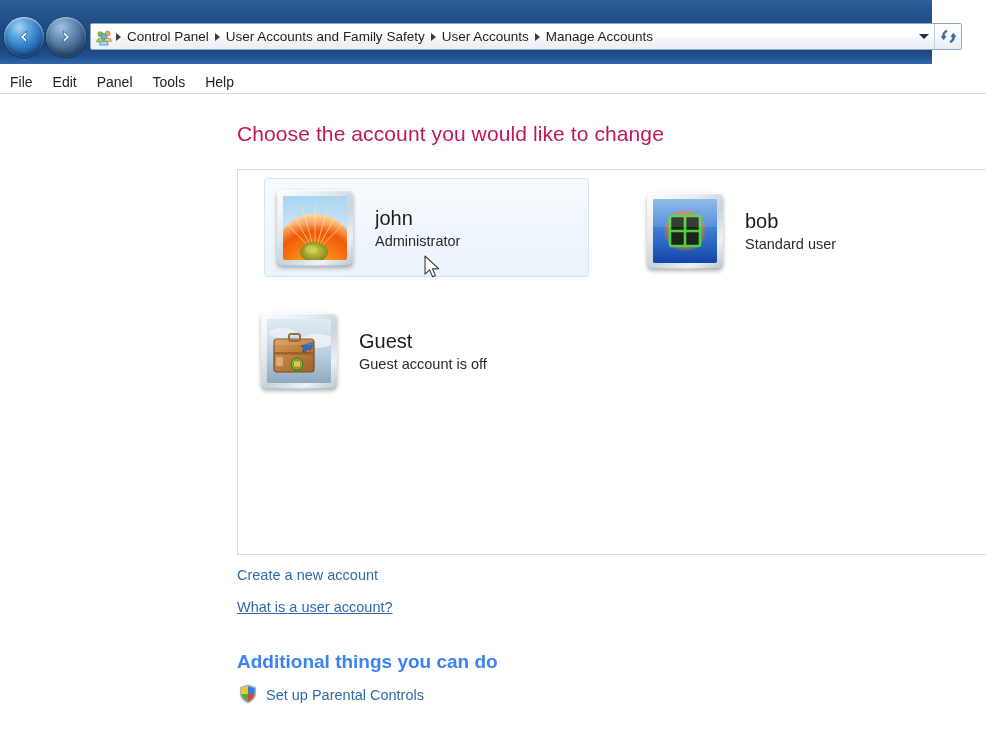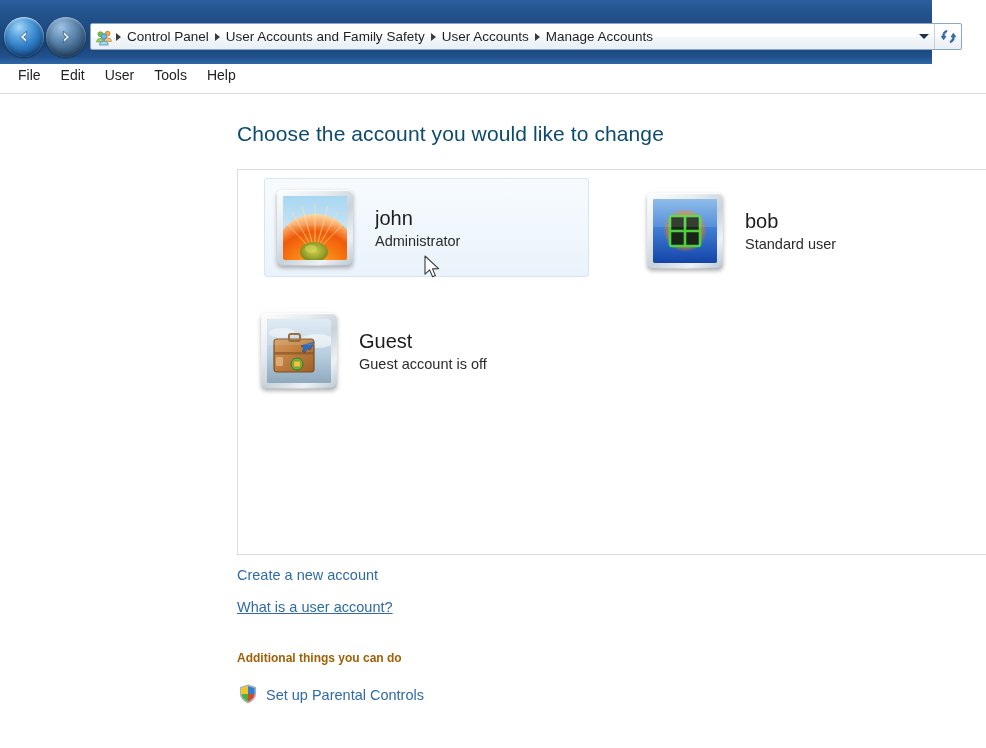--- a/index.html
+++ b/index.html
@@ -147,22 +147,21 @@
     cursor: pointer;
   }
 
   
   .menubar {
     position: absolute;
     left: 0; top: 64px;
     width: 986px; height: 30px;
     background: #ffffff;
     display: flex;
-    align-items: flex-start;
-    padding-left: 8px;
+    align-items: flex-end;
     border-bottom: 1px solid #d8d8e0;
   }
   .menuitem {
     font-size: 14px;
     color: #232323;
     padding: 3px 10px;
     cursor: pointer;
     border-radius: 2px;
   }
 
@@ -171,21 +170,21 @@
     position: absolute;
     left: 0; top: 95px;
     width: 986px; height: 653px;
     background: #ffffff;
   }
 
   .page-title {
     position: absolute;
     left: 237px; top: 27px;
     font-size: 21px;
-    color: #0c4a6e;
+    color: #be185d;
     letter-spacing: .1px;
     white-space: nowrap;
   }
 
   
   .acct-panel {
     position: absolute;
     left: 237px; top: 74px;
     width: 760px; height: 386px;
     background: #ffffff;
@@ -253,23 +252,23 @@
     cursor: pointer;
     white-space: nowrap;
   }
 
   .link-create { left: 237px; top: 472px; }
   .link-what   { left: 237px; top: 504px; text-decoration: underline; }
 
   .section-head {
     position: absolute;
     left: 237px; top: 556px;
-    font-size: 12px;
+    font-size: 19px;
     font-weight: bold;
-    color: #a16207;
+    color: #3b82f6;
     white-space: nowrap;
   }
 
   .link-parental {
     left: 266px; top: 592px;
   }
   .shield-icon {
     position: absolute;
     left: 238px; top: 589px;
     width: 20px; height: 20px;
@@ -344,21 +343,21 @@
           <path d="M6.6 2.2 q-4.3 1.4 -3.9 6.0 l-1.6 0 l2.5 3.6 l2.5 -3.6 l-1.6 0 q-.3 -3.4 2.6 -4.4 z" fill="#2f6fb0" stroke="#1b4572" stroke-width=".5"></path>
           <path d="M10.4 14.8 q4.3 -1.4 3.9 -6.0 l1.6 0 l-2.5 -3.6 l-2.5 3.6 l1.6 0 q.3 3.4 -2.6 4.4 z" fill="#2f6fb0" stroke="#1b4572" stroke-width=".5"></path>
         </svg>
       </div>
     </div>
   </div>
 
   <div class="menubar">
     <div class="menuitem">File</div>
     <div class="menuitem">Edit</div>
-    <div class="menuitem">User</div>
+    <div class="menuitem">Panel</div>
     <div class="menuitem">Tools</div>
     <div class="menuitem">Help</div>
   </div>
 
   <div class="content">
 
     <div class="page-title">Choose the account you would like to change</div>
 
     <div class="acct-panel">
 

